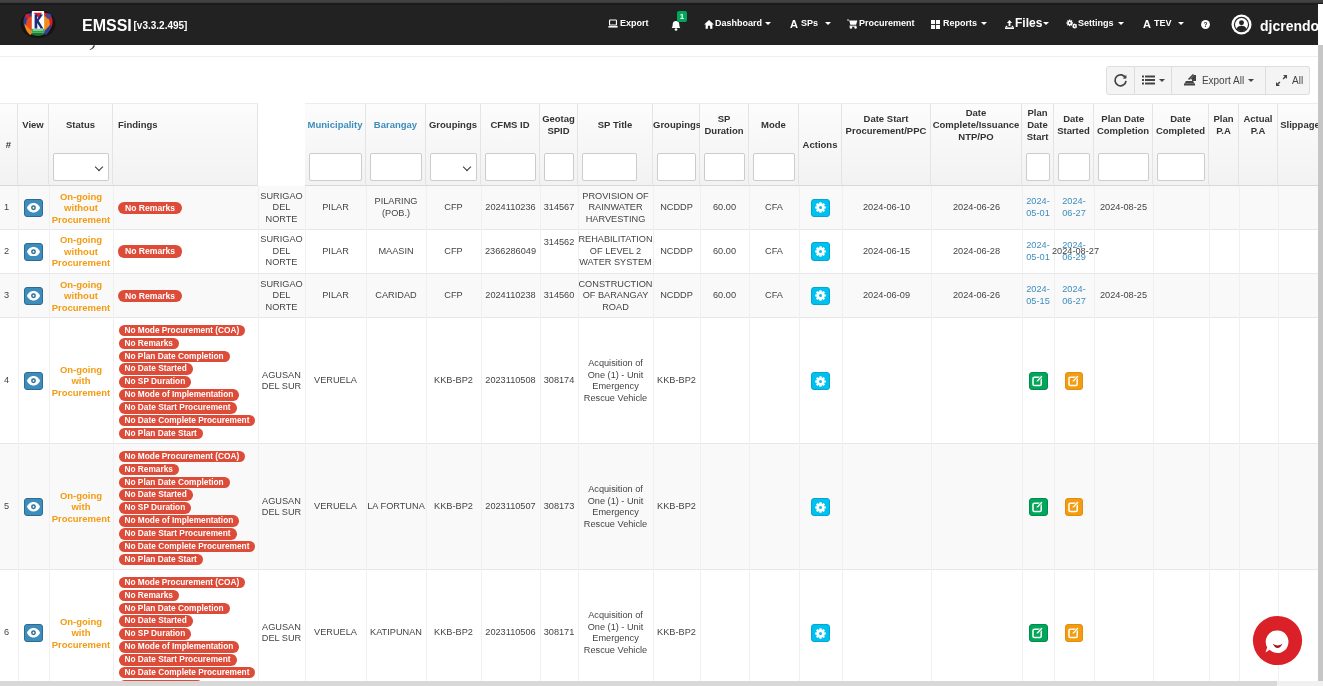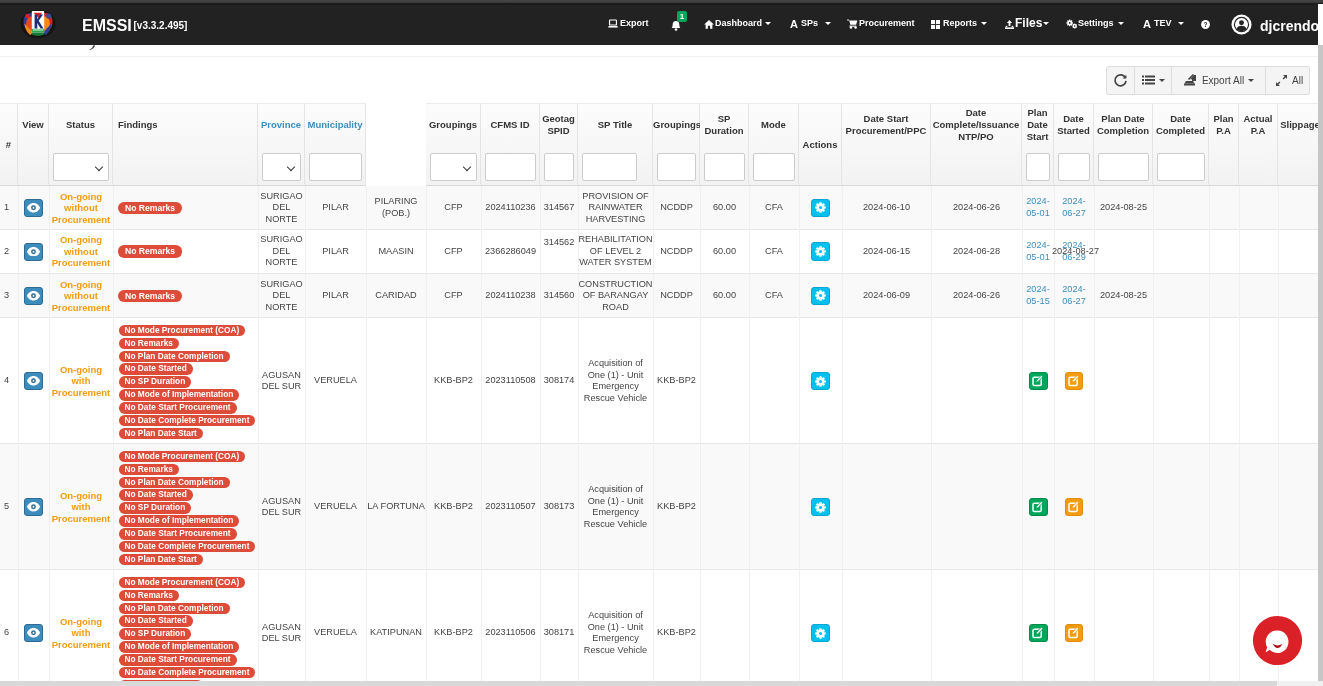--- a/index.html
+++ b/index.html
@@ -209,29 +209,27 @@
     </div>
 <div class="hcell" style="left:49px;width:64px">
       <div class="hlab" style="top:15px;">Status</div>
       <div class="fsel" style="left:4px;width:56px">
         <div class="chev"></div>
       </div>
     </div>
 <div class="hcell" style="left:113px;width:145px">
       <div class="hlab" style="top:15px;text-align:left;padding-left:5px;">Findings</div>
     </div>
-<div class="hcell" style="left:258px;width:47px">
-      <div class="hlab sort" style="top:15px;">Province</div>
-      <div class="fsel" style="left:4px;width:39px">
-        <div class="chev"></div>
-      </div>
-    </div>
 <div class="hcell" style="left:305px;width:61px">
       <div class="hlab sort" style="top:15px;">Municipality</div>
       <div class="fin" style="left:4px;width:53px"></div>
+    </div>
+<div class="hcell" style="left:366px;width:60px">
+      <div class="hlab sort" style="top:15px;">Barangay</div>
+      <div class="fin" style="left:4px;width:52px"></div>
     </div>
 <div class="hcell" style="left:426px;width:55px">
       <div class="hlab" style="top:15px;">Groupings</div>
       <div class="fsel" style="left:4px;width:47px">
         <div class="chev"></div>
       </div>
     </div>
 <div class="hcell" style="left:481px;width:59px">
       <div class="hlab" style="top:15px;">CFMS ID</div>
       <div class="fin" style="left:4px;width:51px"></div>

